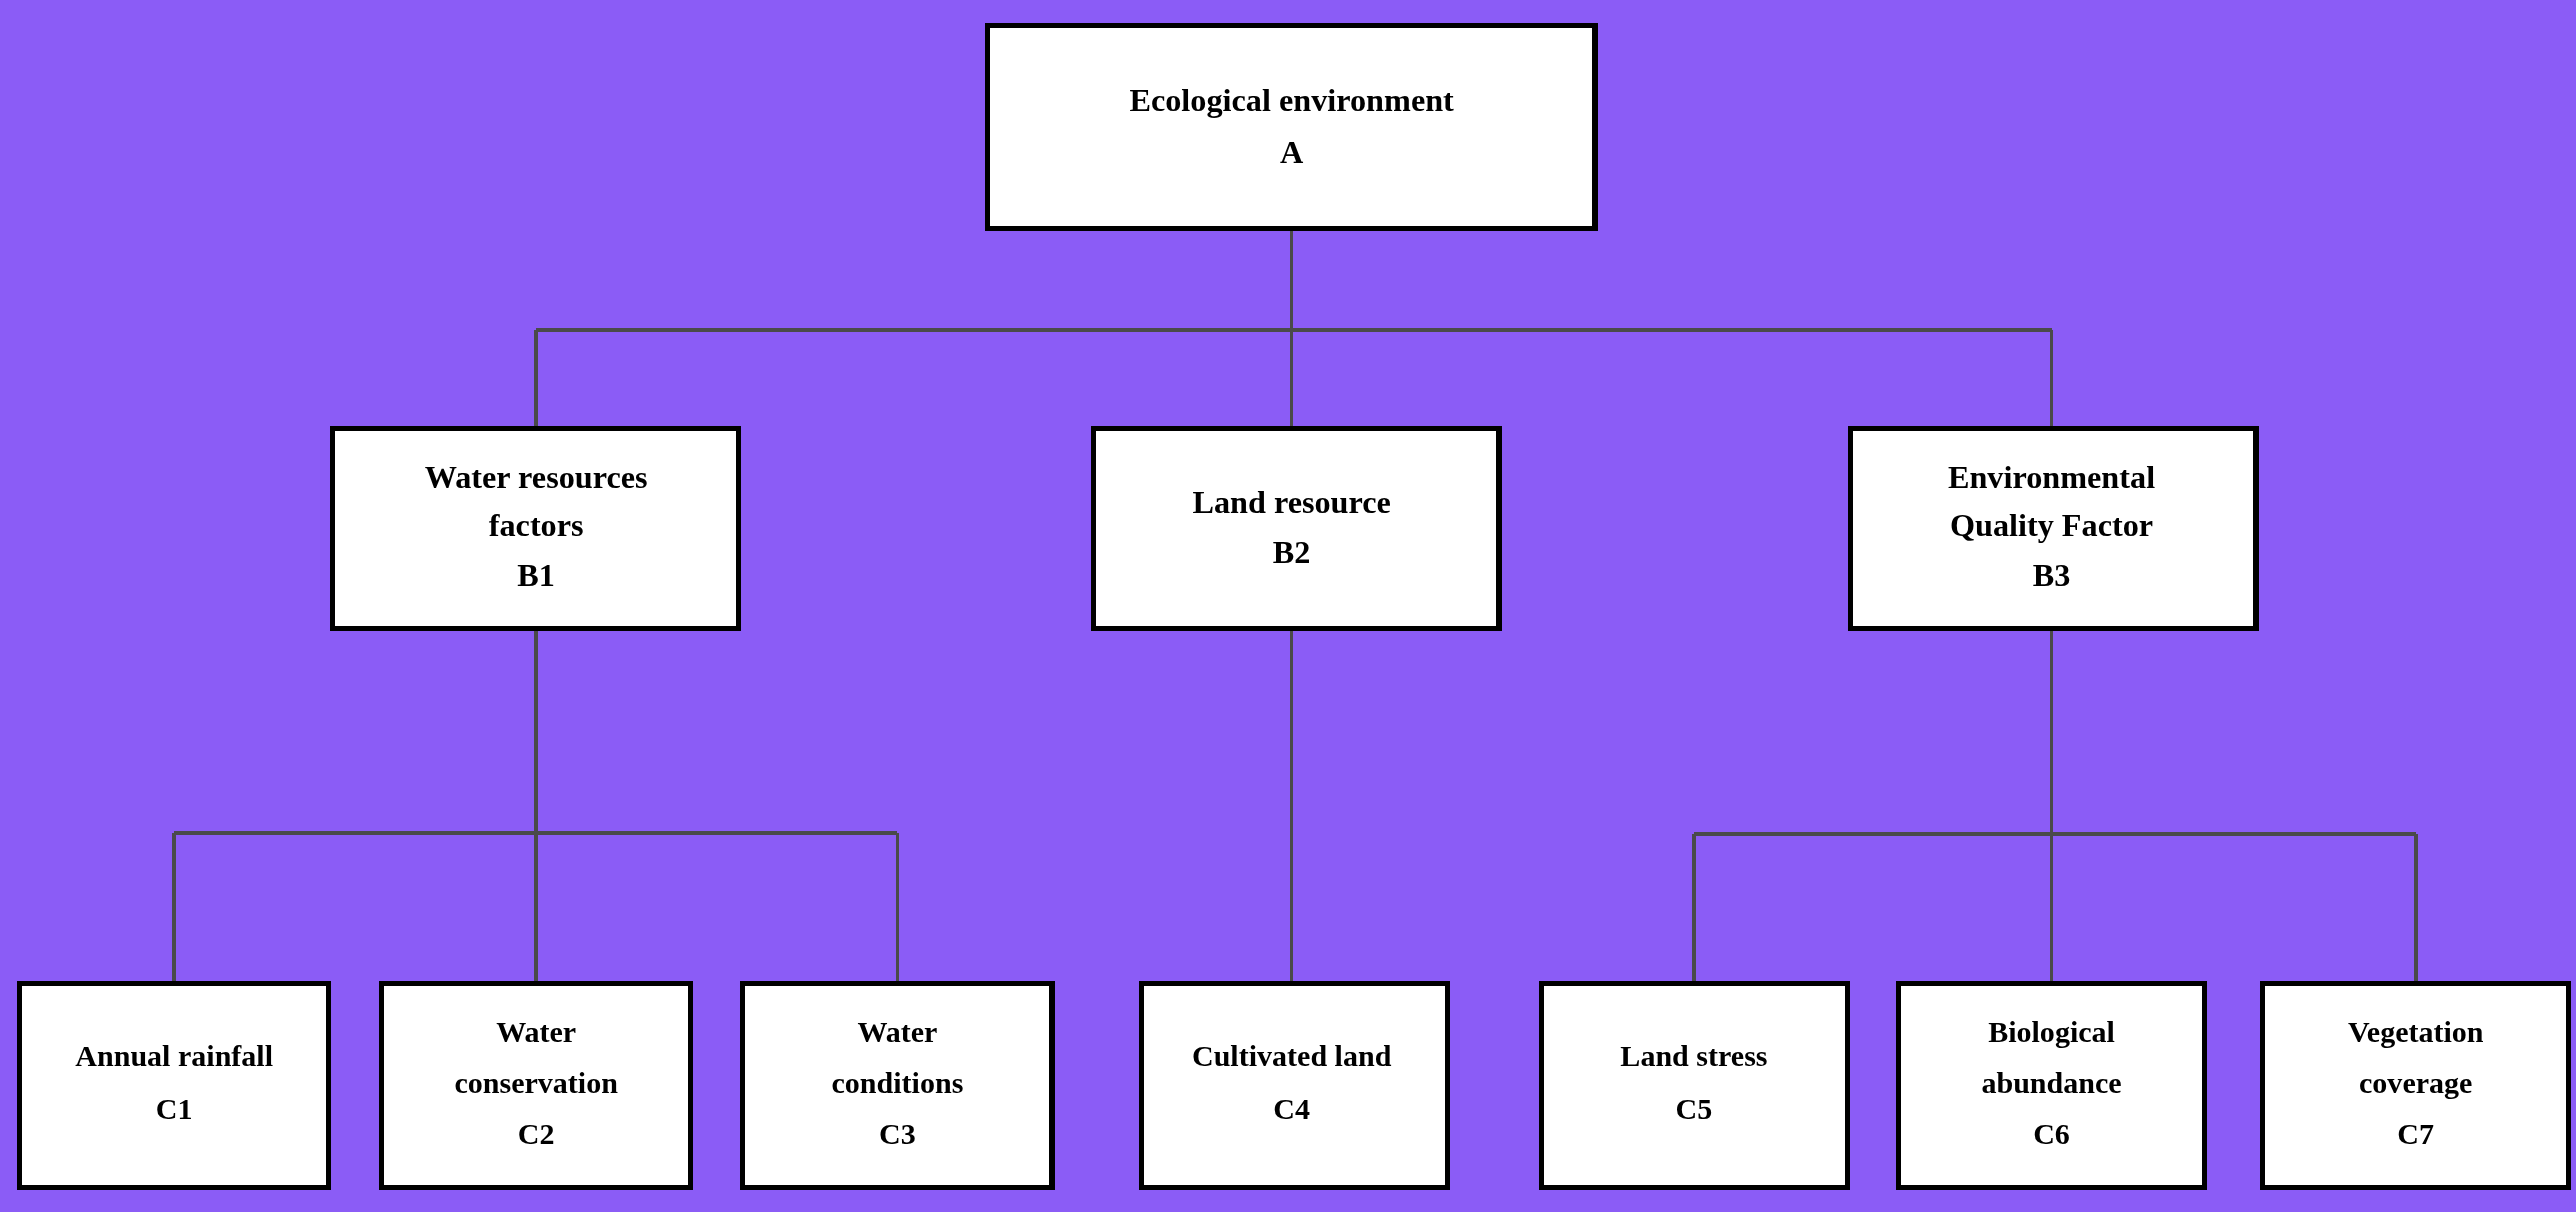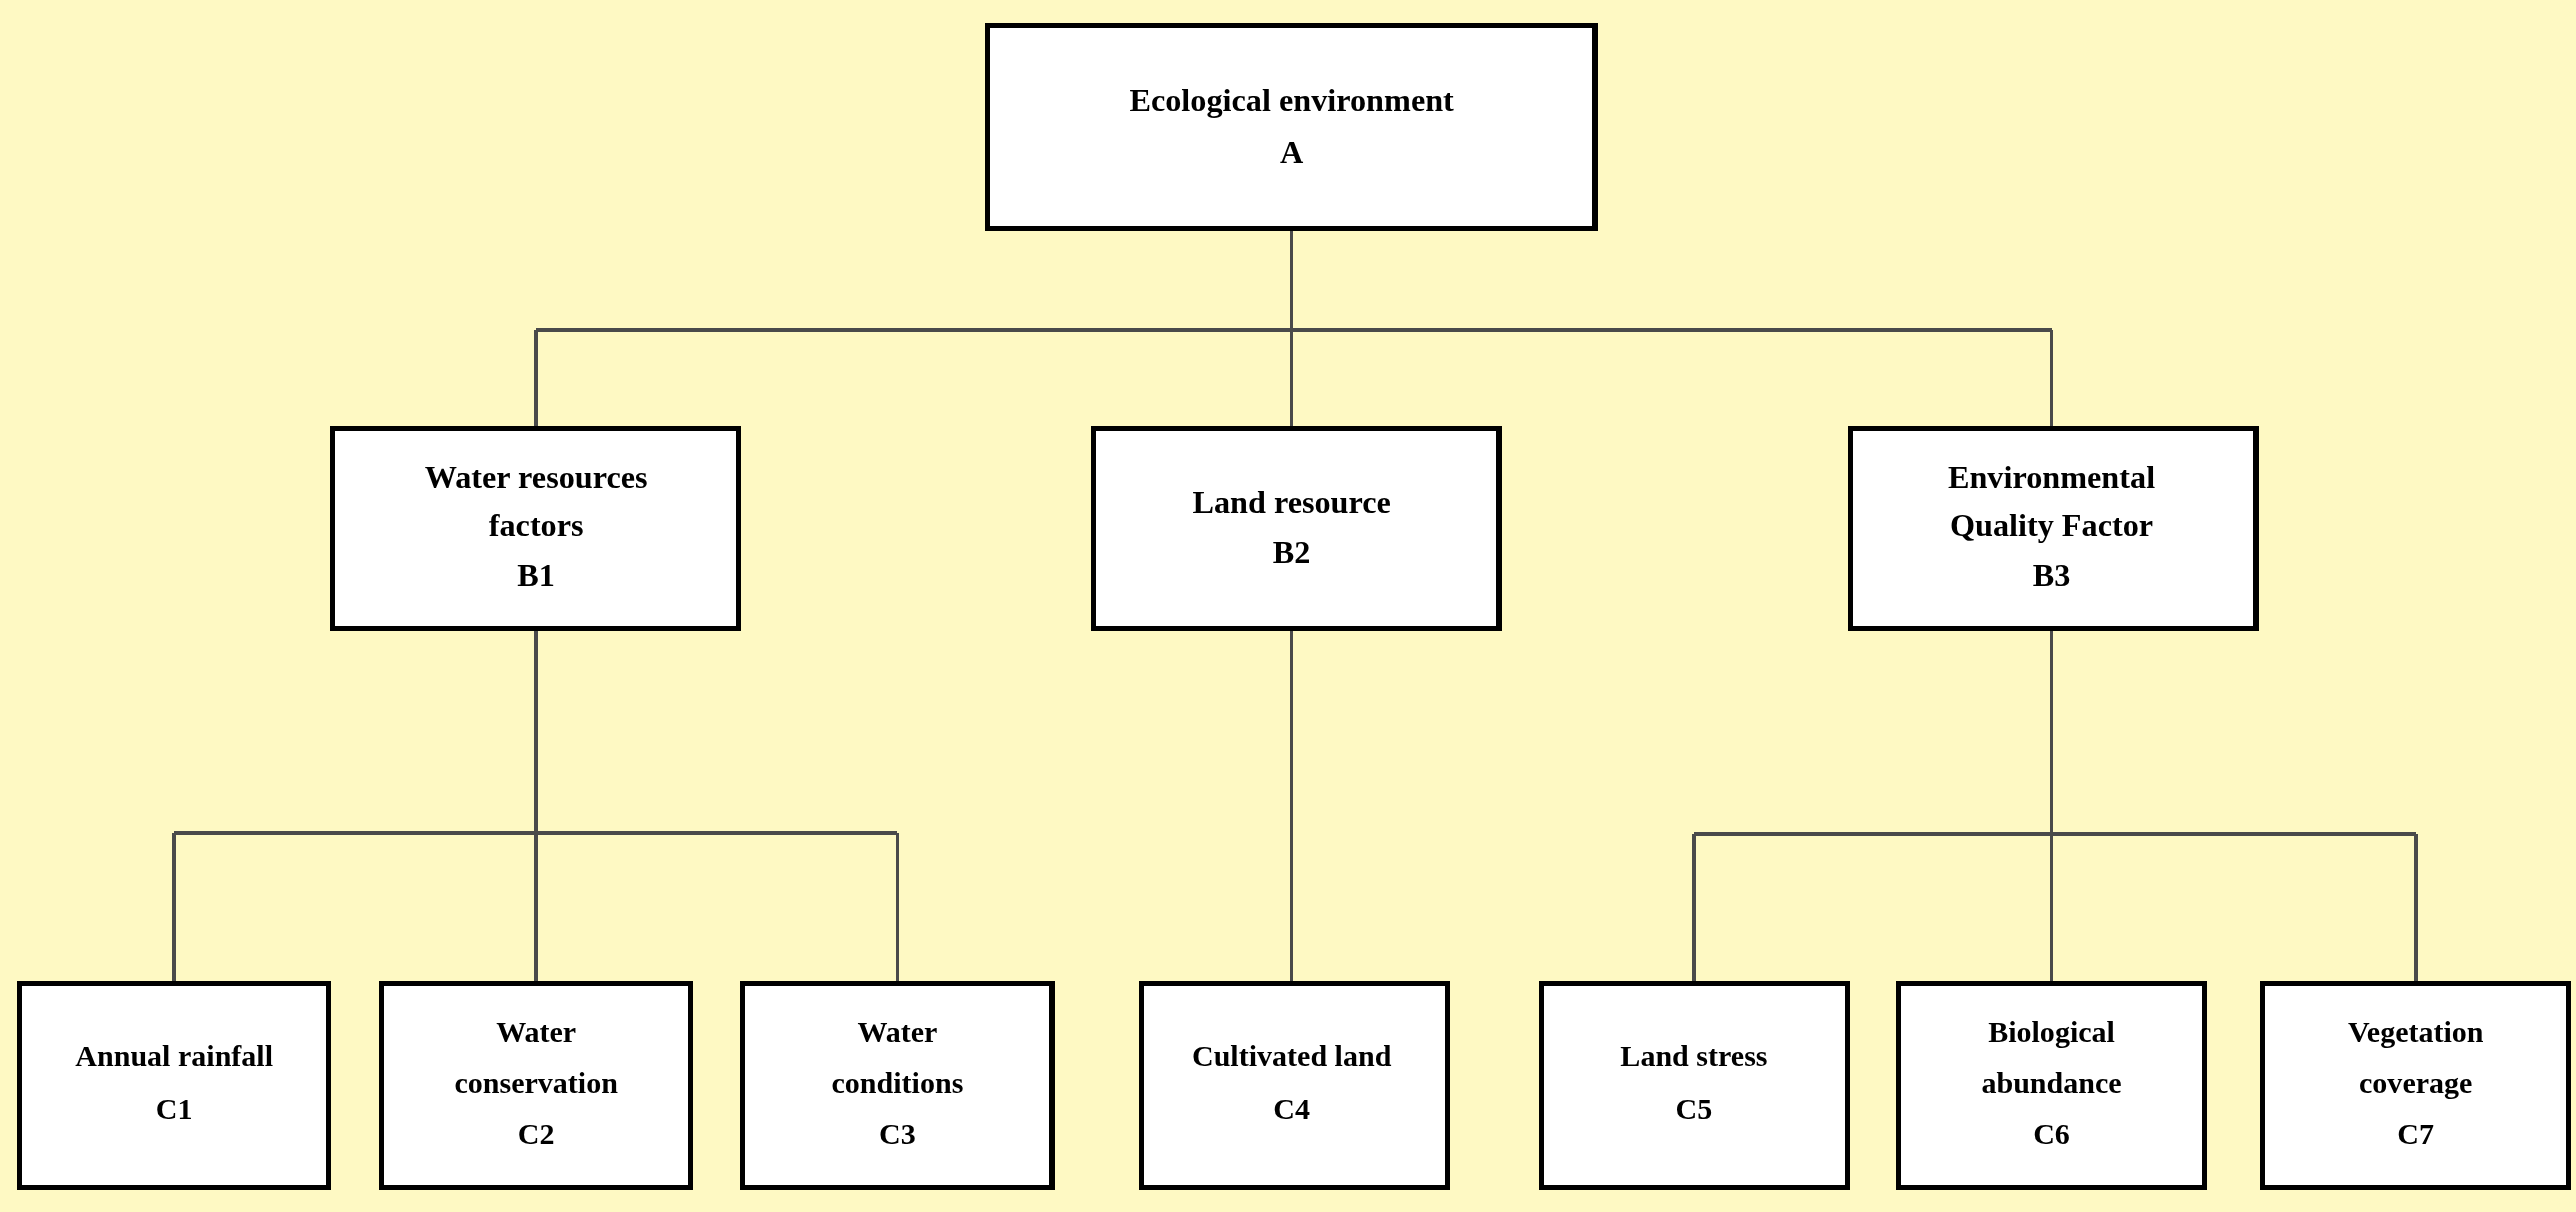--- a/index.html
+++ b/index.html
@@ -10,21 +10,21 @@
   body {
     width: 2576px;
     height: 1212px;
     overflow: hidden;
     font-family: "Liberation Serif", "DejaVu Serif", serif;
   }
   #diagram-root {
     position: relative;
     width: 2576px;
     height: 1212px;
-    background: #fef9c3;
+    background: #8b5cf6;
   }
   svg#hierarchy-svg {
     position: absolute;
     top: 0;
     left: 0;
     width: 2576px;
     height: 1212px;
     display: block;
   }
   .node-box {

